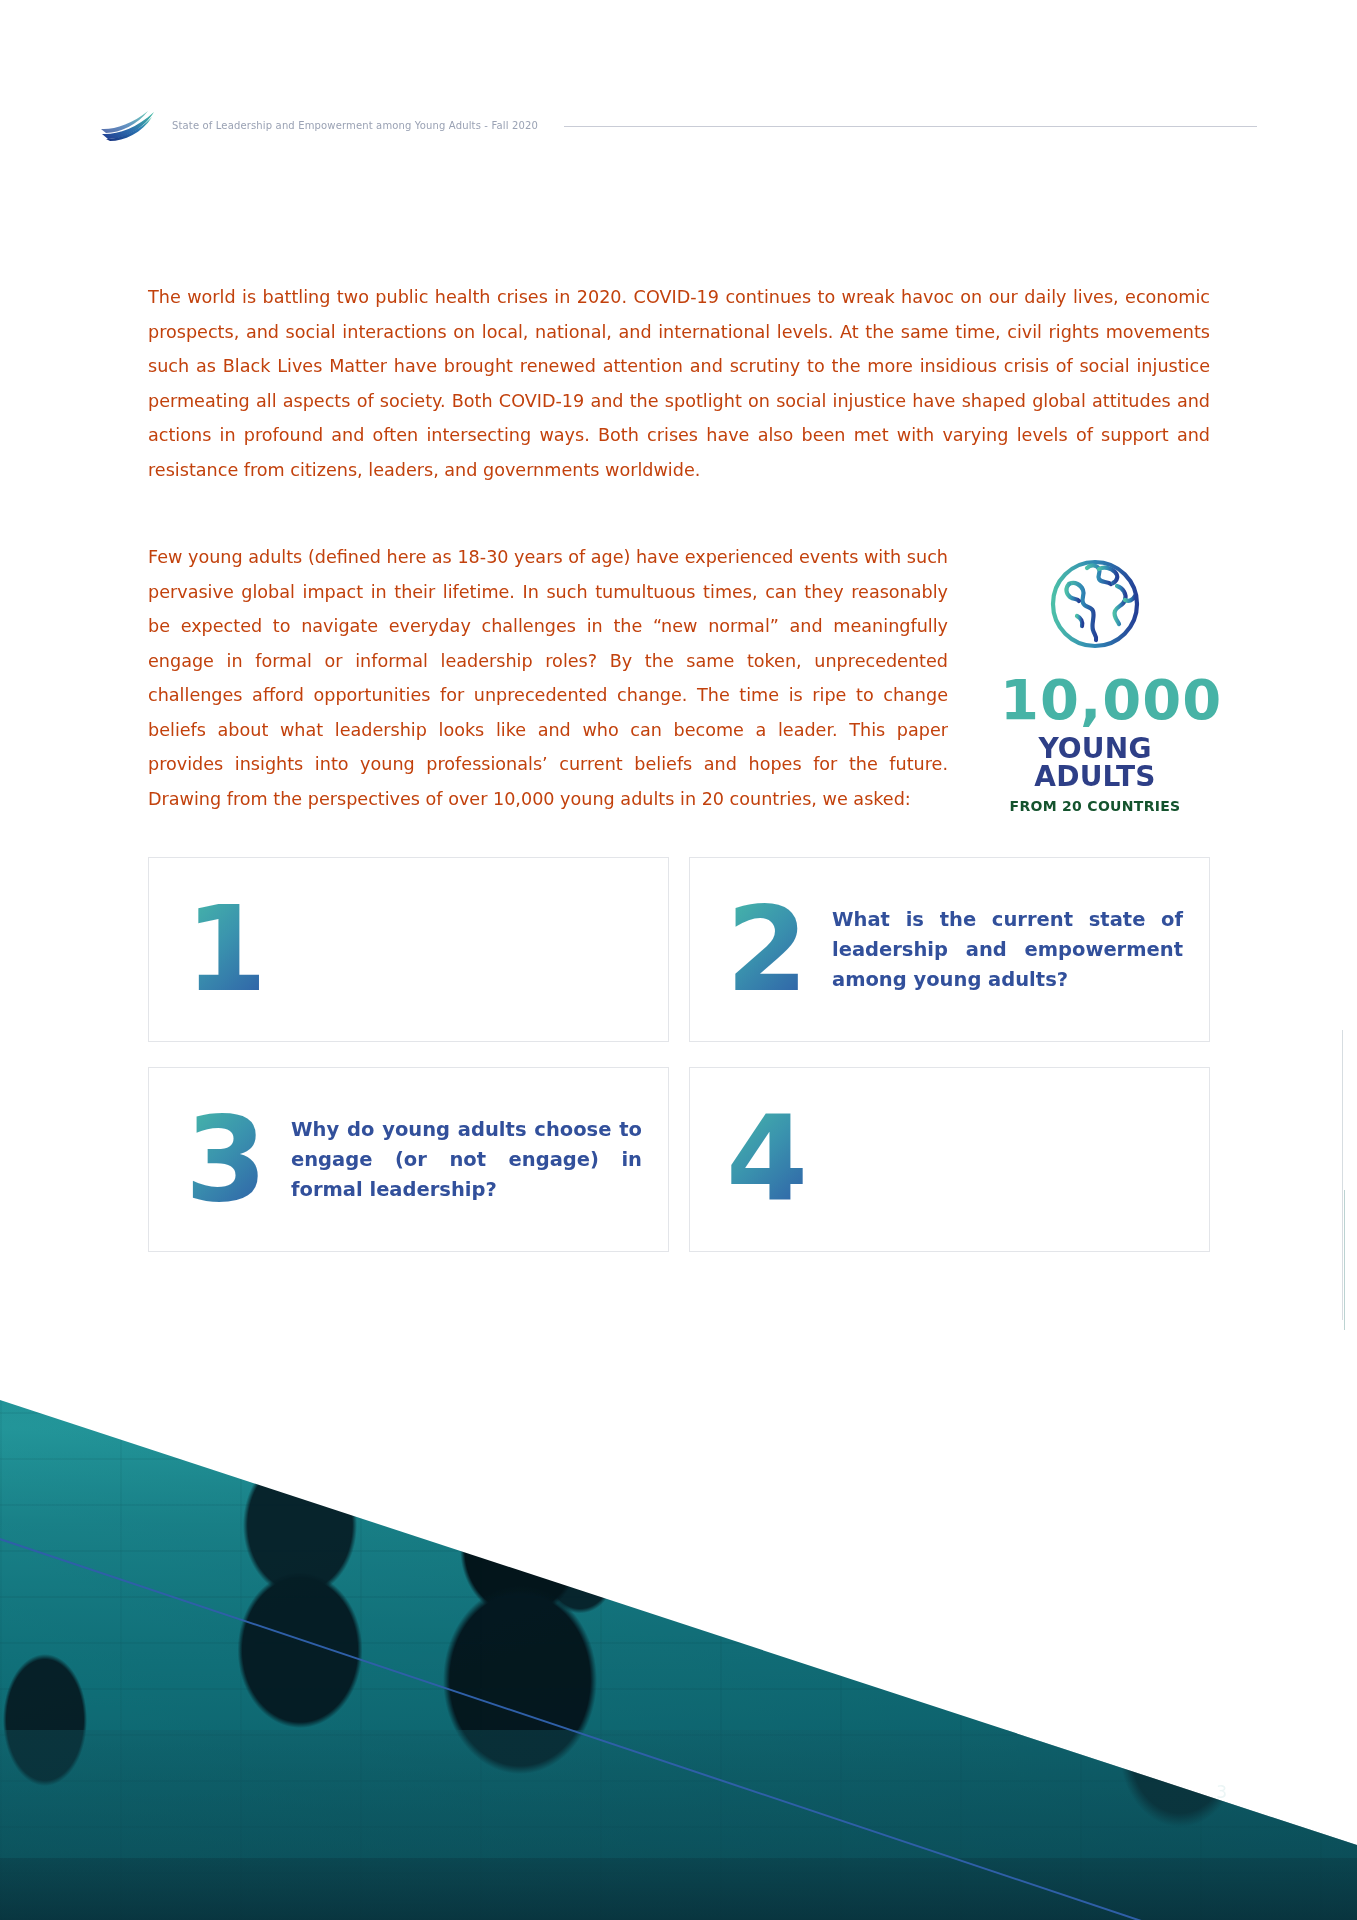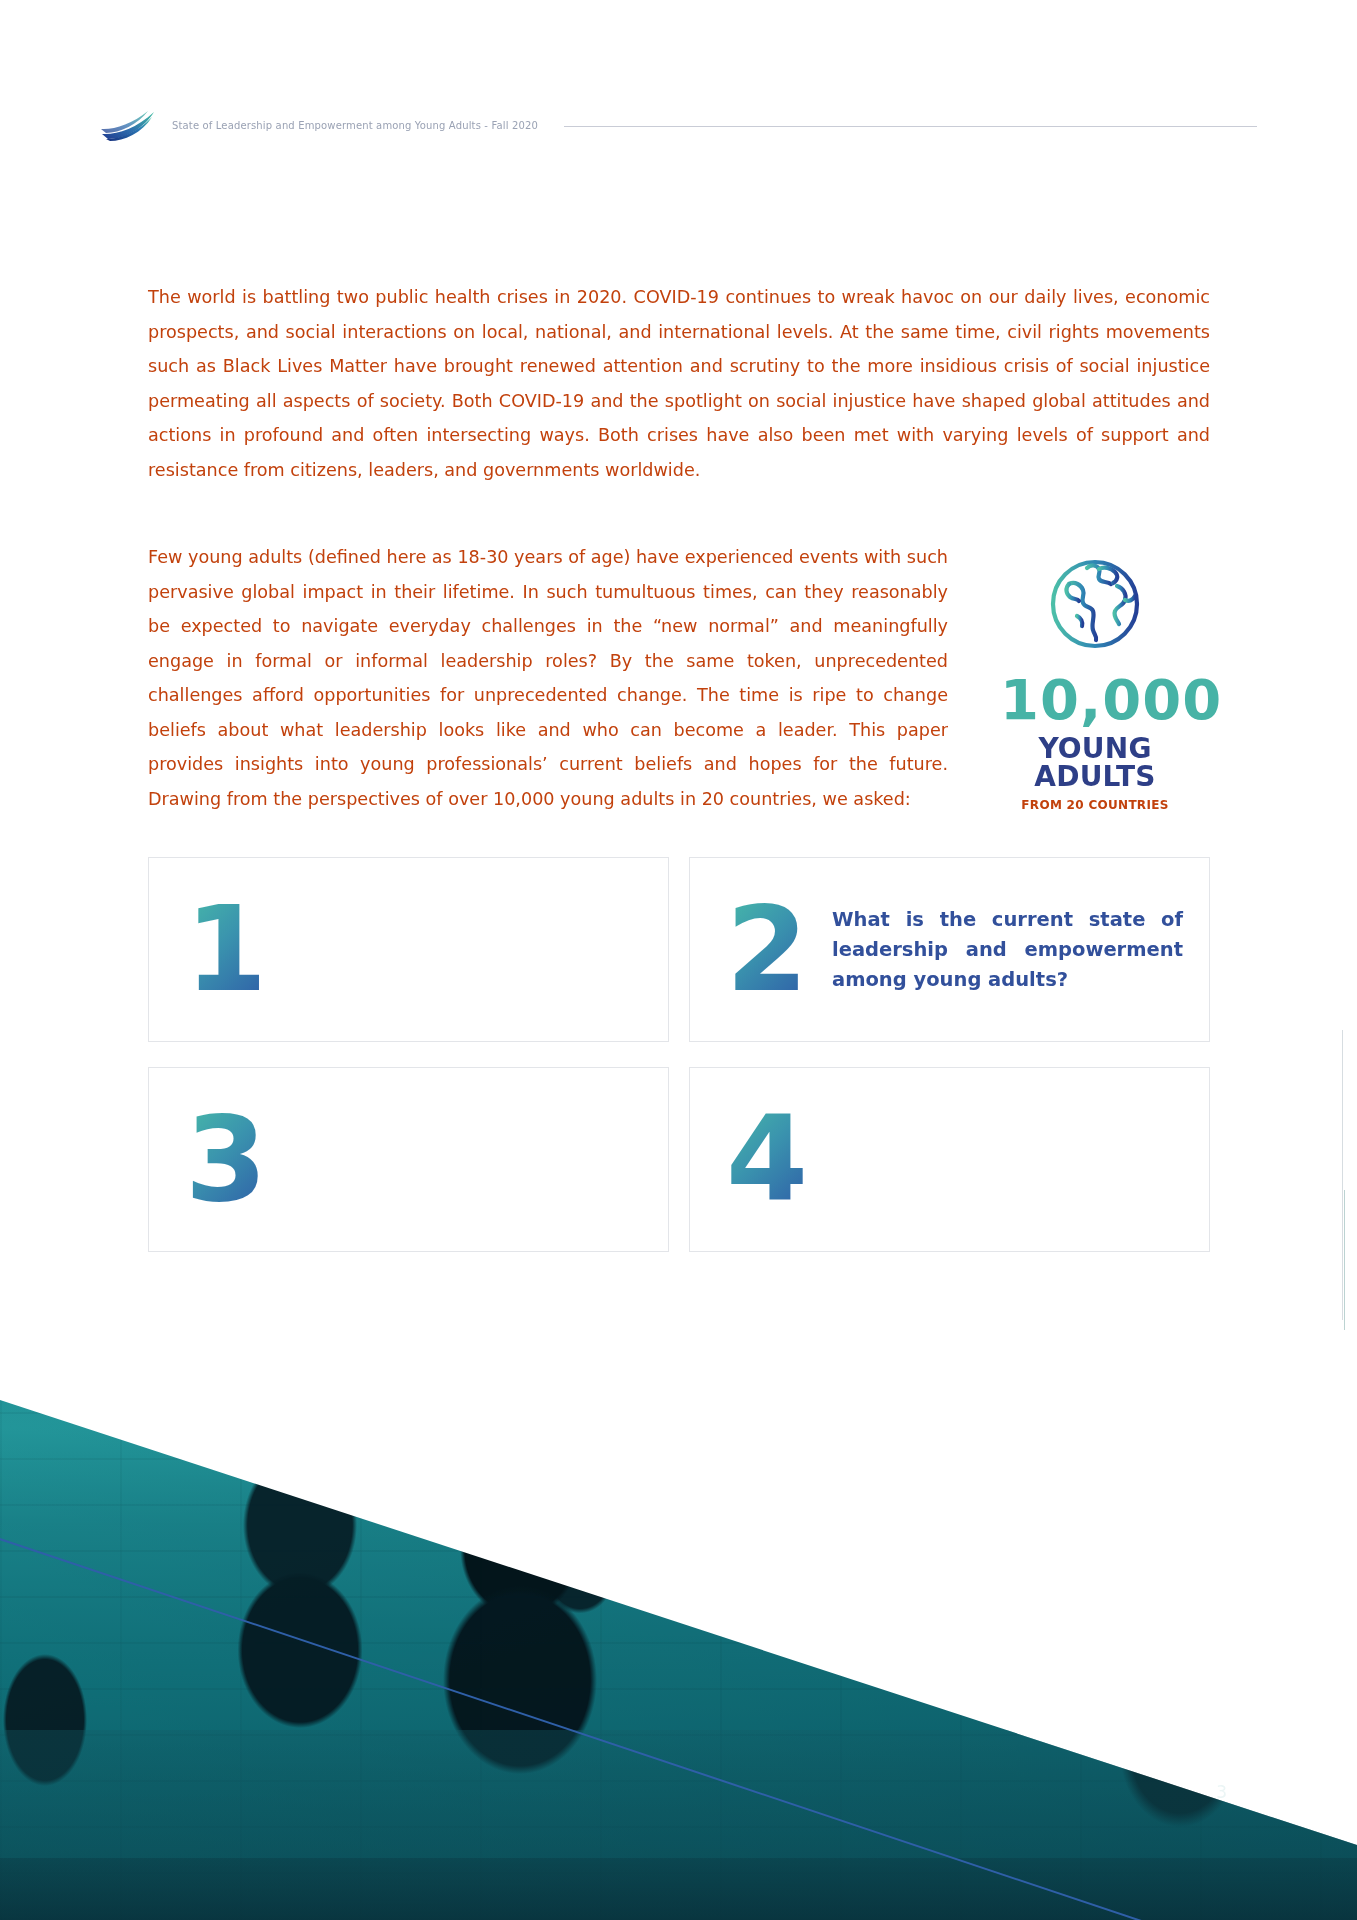--- a/index.html
+++ b/index.html
@@ -100,23 +100,23 @@
     font-family: "DejaVu Sans", sans-serif;
     font-size: 28px;
     font-weight: bold;
     color: #2e3f87;
     letter-spacing: 0.2px;
     line-height: 1;
     margin-bottom: 8px;
   }
   .stat-sub {
     font-family: "DejaVu Sans", sans-serif;
-    font-size: 12px;
-    font-weight: bold;
-    color: #c2410c;
+    font-size: 14px;
+    font-weight: bold;
+    color: #14532d;
     letter-spacing: 0.3px;
     line-height: 1;
   }
 
   
   .qgrid {
     position: absolute;
     top: 857px;
     left: 148px;
     width: 1062px;
@@ -346,20 +346,21 @@
       <span class="qnum">1</span>
     </div>
 
     <div class="qbox">
       <span class="qnum">2</span>
       <span class="qtext">What is the current state of leadership and empowerment among young adults?</span>
     </div>
 
     <div class="qbox">
       <span class="qnum">3</span>
+      <span class="qtext">Why do young adults choose to engage (or not engage) in formal leadership?</span>
     </div>
 
     <div class="qbox">
       <span class="qnum">4</span>
     </div>
 
   </div>
 
   <div class="right-rule"></div>
   <div class="right-rule2"></div>

